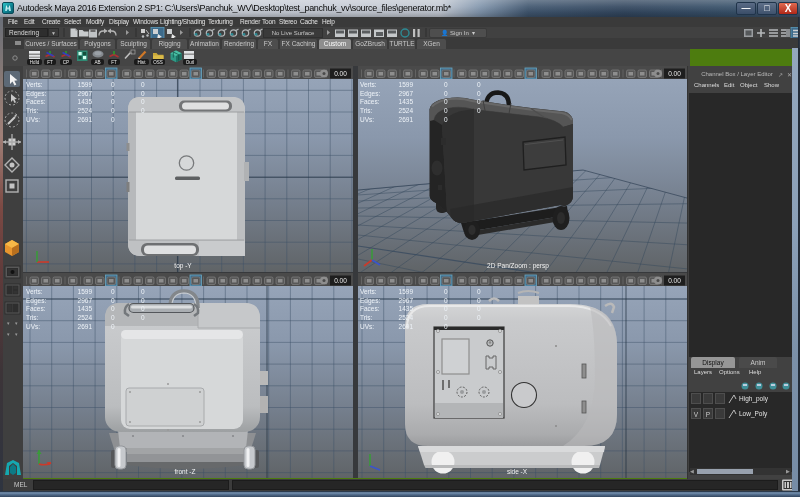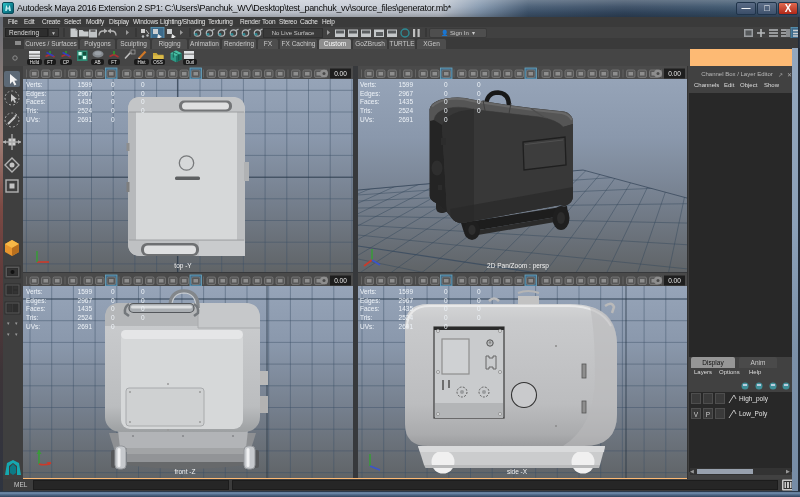--- a/index.html
+++ b/index.html
@@ -1,16 +1,16 @@
 <!DOCTYPE html>
 <html><head><meta charset="utf-8">
 <style>
 *{margin:0;padding:0;box-sizing:border-box}
 body{width:800px;height:497px;overflow:hidden;font-family:"Liberation Sans",sans-serif;background:#3d3d3d}
-#root{position:absolute;top:0;left:0;width:800px;height:497px;background:#fdba74;overflow:hidden}
+#root{position:absolute;top:0;left:0;width:800px;height:497px;background:#4d7c0f;overflow:hidden}
 .abs{position:absolute}
 
 #title{left:0;top:0;width:800px;height:17px;
 background:linear-gradient(to right,#b8bfc9 0%,#c9ced7 30%,#c2c8d2 55%,#8094ab 60%,#3f556e 66%,#32465e 78%,#375069 92%,#42546b 100%);}
 #title .shade{position:absolute;left:0;top:0;width:100%;height:100%;
 background:linear-gradient(to bottom,rgba(255,255,255,.25) 0,rgba(255,255,255,.08) 40%,rgba(0,0,0,.08) 75%,rgba(0,0,0,.22) 100%)}
 #title .txt{position:absolute;left:17px;top:3px;font-size:9px;letter-spacing:-0.3px;color:#0c0c0c;white-space:nowrap}
 #mayaico{position:absolute;left:2px;top:2px;width:12px;height:12px;border-radius:2px;
 background:linear-gradient(135deg,#2ec4c9 0%,#0d7f8f 60%,#075a6b 100%);border:1px solid #0a4a58}
 #mayaico:after{content:"";position:absolute;left:2px;top:2px;width:6px;height:6px;

